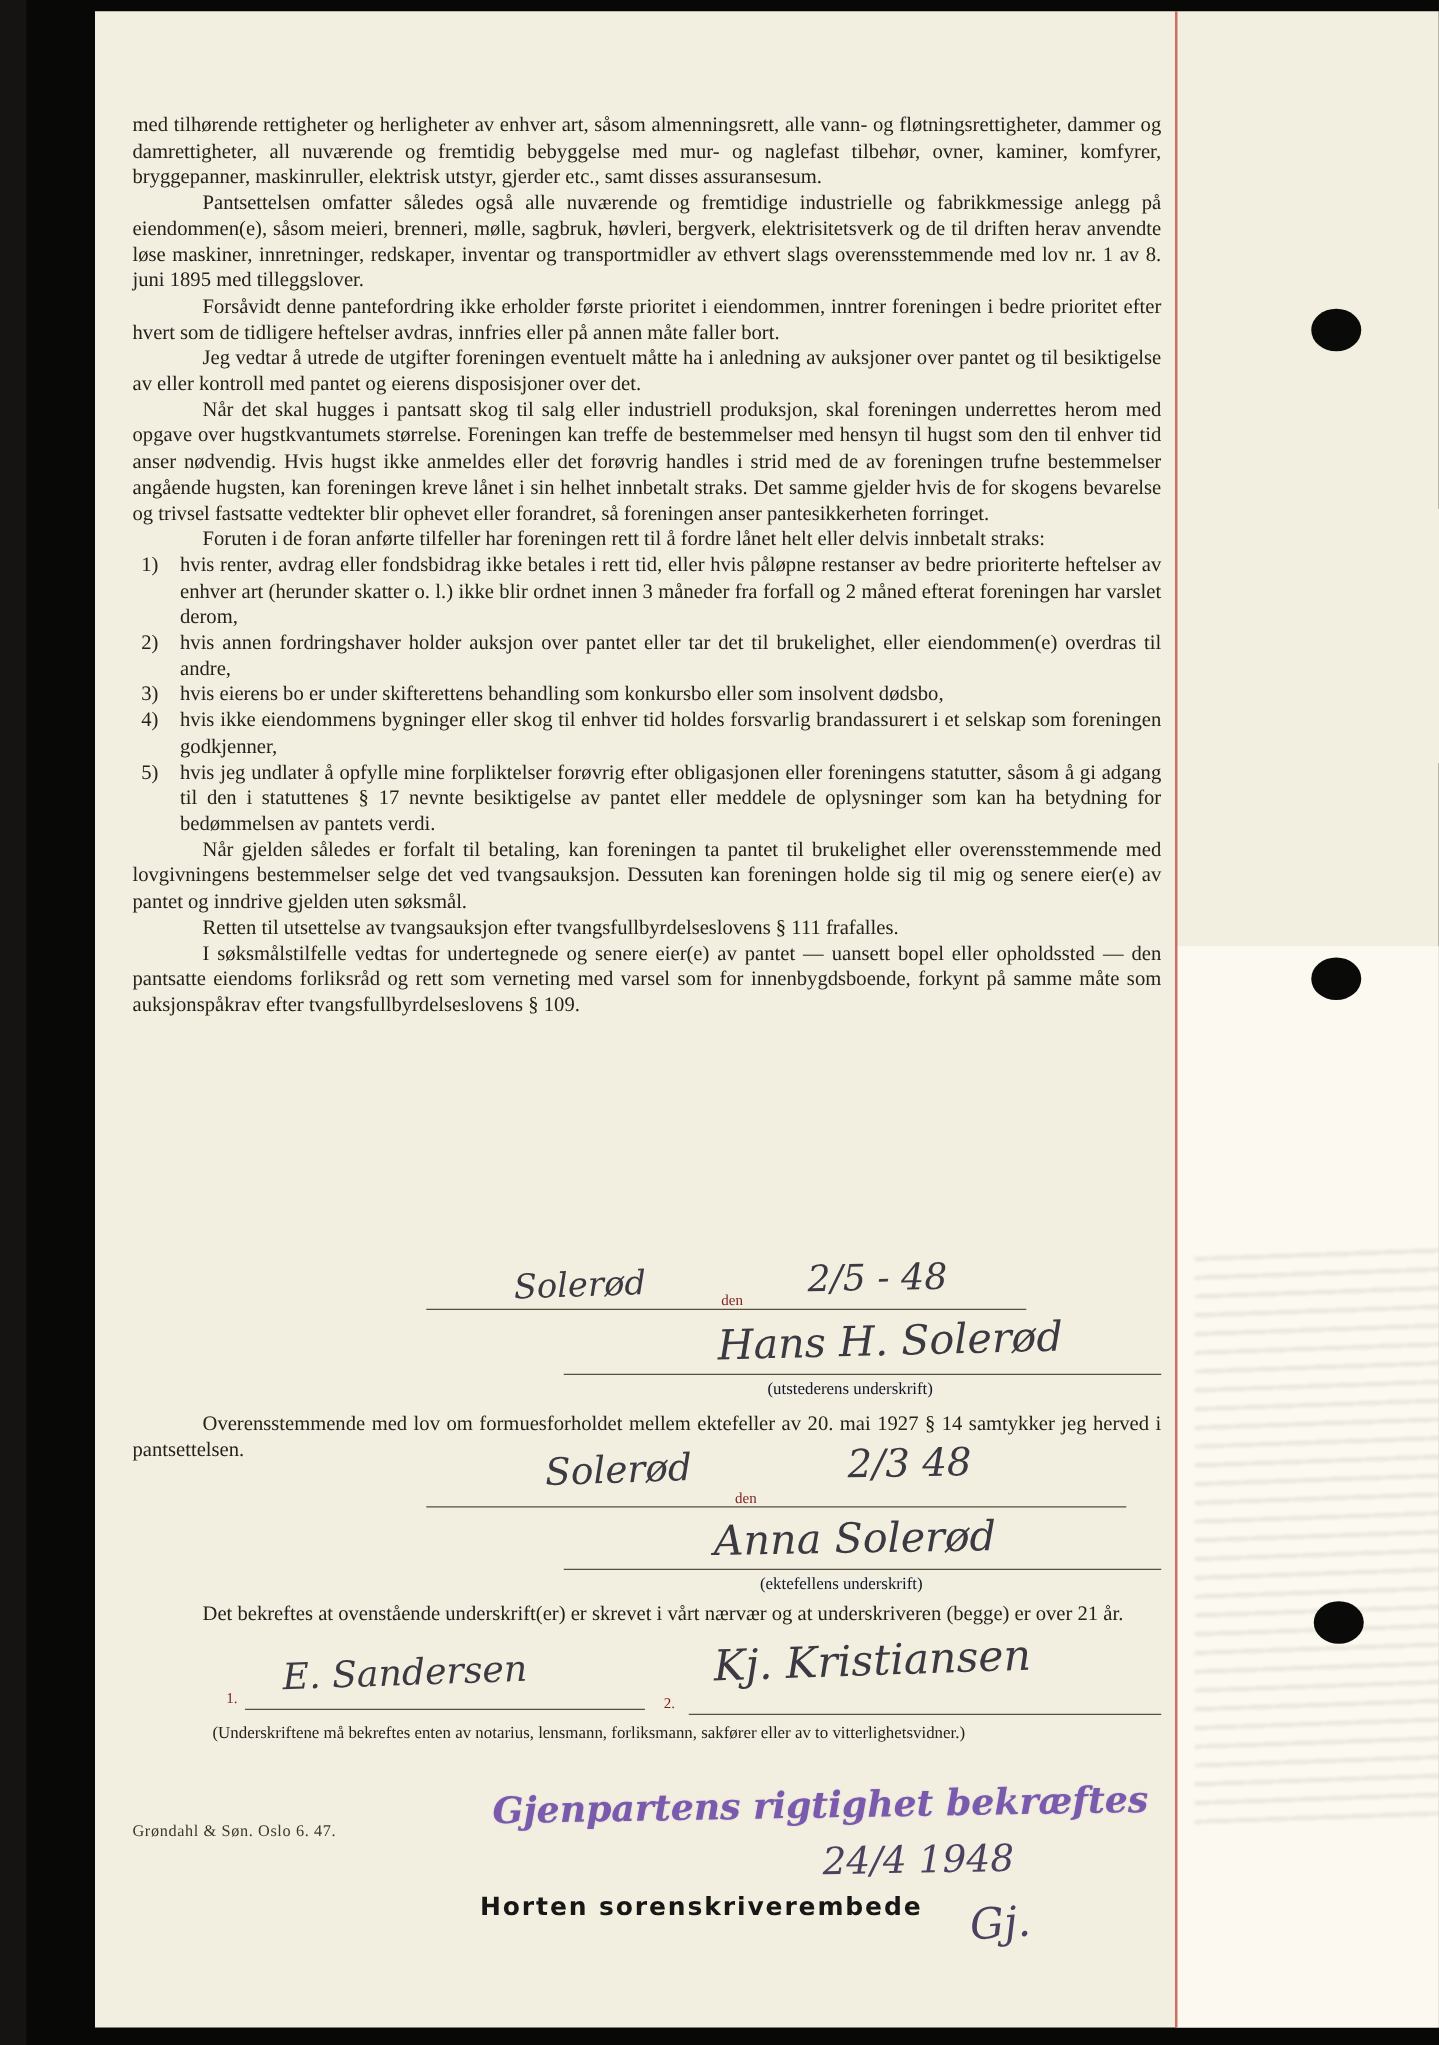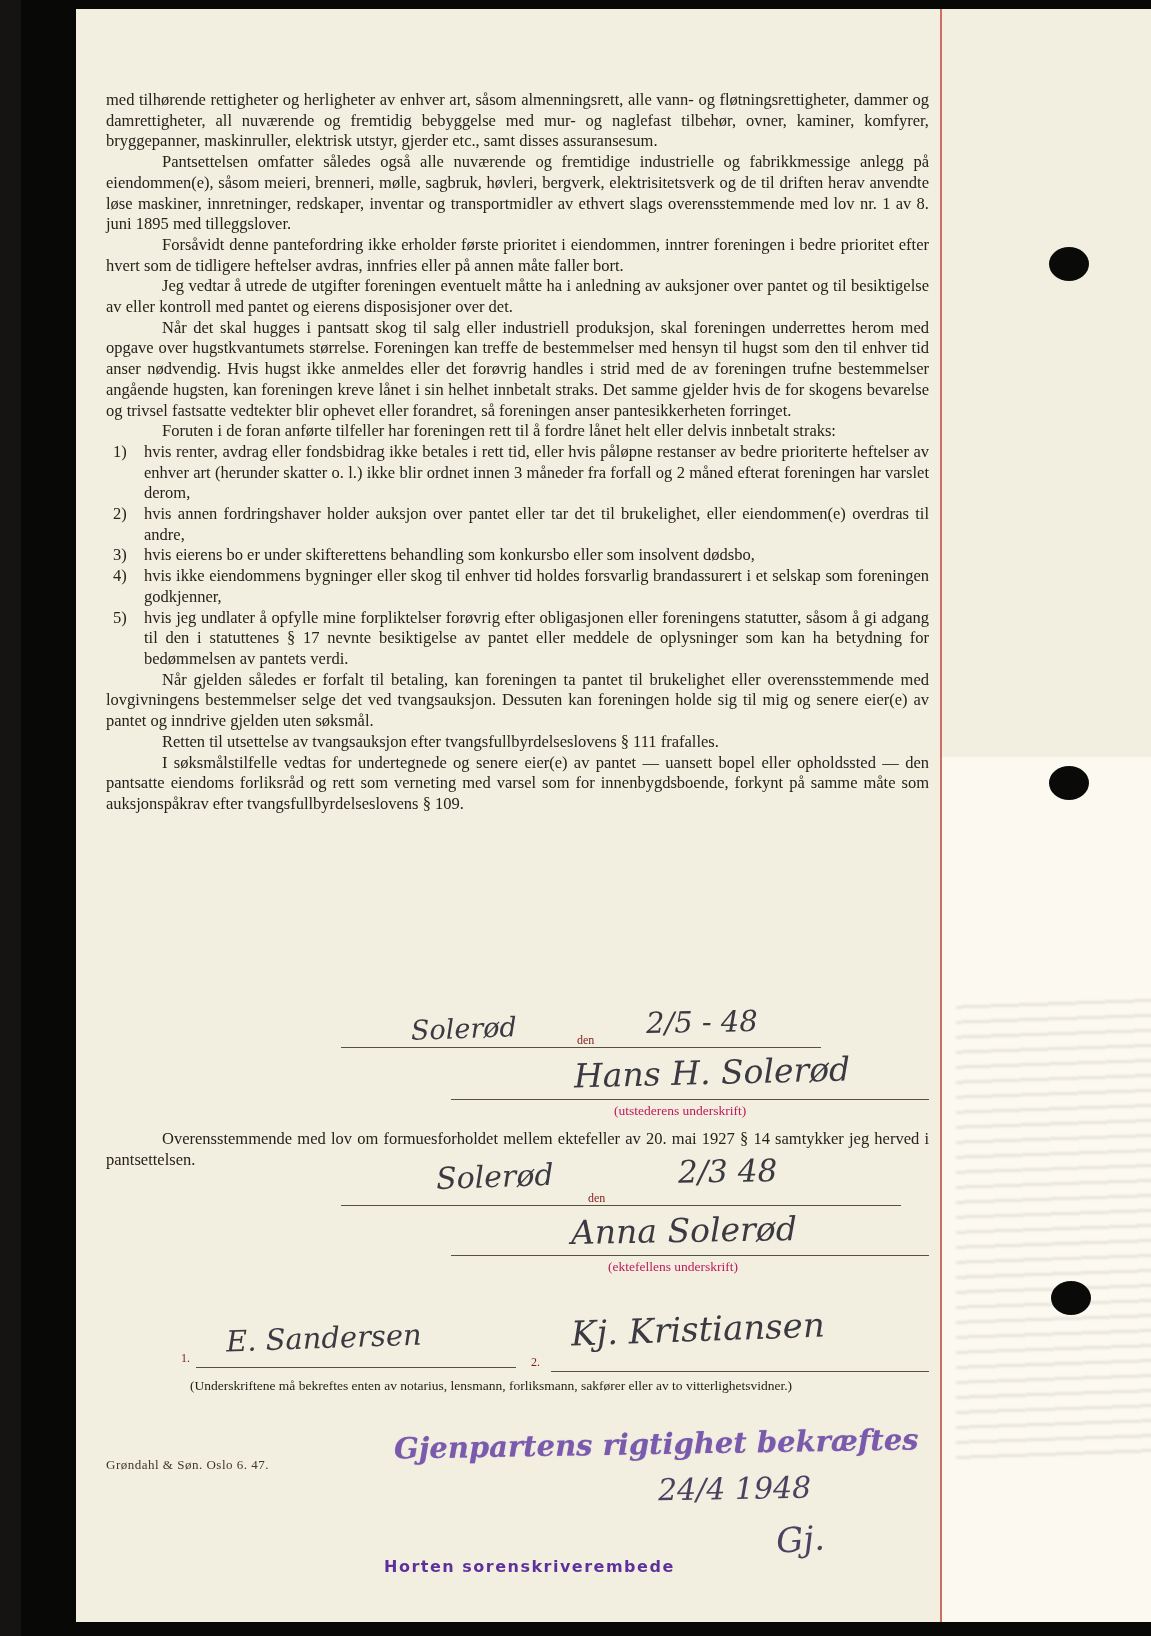--- a/index.html
+++ b/index.html
@@ -14,27 +14,27 @@
   .ghost{position:absolute;left:880px;top:985px;width:200px;height:470px;
     background:repeating-linear-gradient(-2deg,rgba(0,0,0,0) 0 12px,rgba(110,95,75,.12) 12px 15px);
     filter:blur(1.2px);}
   .text-col{position:absolute;left:30px;top:81px;width:823px;color:#26211a;font-size:16.5px;line-height:20.7px;text-align:justify;}
   .text-col p{margin:0;}
   p.ind{text-indent:56px;}
   .list-item{position:relative;padding-left:38px;text-align:justify;}
   .list-item .num{position:absolute;left:7px;top:0;}
   .hw{position:absolute;font-family:"DejaVu Serif",serif;font-style:italic;color:#3b3a42;white-space:nowrap;}
   .printed{position:absolute;color:#7f1d1d;font-size:12px;}
-  .caption{position:absolute;font-size:13.5px;color:#be185d;white-space:nowrap;}
+  .caption{position:absolute;font-size:13.5px;color:#0f172a;white-space:nowrap;}
   .rule{position:absolute;height:1px;background:#55503f;}
   .consent,.witness-stmt{position:absolute;left:30px;width:823px;color:#26211a;font-size:16.5px;line-height:20.7px;text-align:justify;text-indent:56px;}
-  .witness-note{position:absolute;left:48px;width:823px;color:#26211a;font-size:13.5px;line-height:17.5px;text-indent:66px;}
+  .witness-note{position:absolute;left:28px;width:823px;color:#26211a;font-size:13.5px;line-height:17.5px;text-indent:66px;}
   .printer-mark{position:absolute;left:30px;top:1448px;font-size:13px;color:#3c362b;letter-spacing:.5px;}
   .stamp-l1{position:absolute;left:318px;top:1418px;font-family:"DejaVu Serif",serif;font-style:italic;font-weight:bold;font-size:29px;color:#7a5aad;white-space:nowrap;transform:rotate(-1deg);text-shadow:0 0 1px rgba(122,90,173,.55);}
-  .stamp-l2{position:absolute;left:308px;top:1548px;font-family:"DejaVu Sans",sans-serif;font-weight:bold;font-size:16px;color:#4c1d95;letter-spacing:1.5px;white-space:nowrap;opacity:.9;filter:blur(.4px);}
+  .stamp-l2{position:absolute;left:308px;top:1504px;font-family:"DejaVu Sans",sans-serif;font-weight:bold;font-size:20px;color:#000000;letter-spacing:1.5px;white-space:nowrap;opacity:.9;filter:blur(.4px);}
   .p1{left:335px;top:1004px;font-size:27px;transform:rotate(-2deg);}
   .d1{left:501px;top:1024px;}
   .dt1{left:570px;top:996px;font-size:29px;transform:rotate(-1deg);}
   .n1{left:498px;top:1044px;font-size:33px;transform:rotate(-1.5deg);}
   .cap1{left:538px;top:1094px;}
   .consent{top:1120px;}
   .p2{left:360px;top:1150px;font-size:30px;transform:rotate(-2deg);}
   .d2{left:512px;top:1182px;}
   .dt2{left:602px;top:1144px;font-size:31px;transform:rotate(-1deg);}
   .n2{left:495px;top:1202px;font-size:33px;transform:rotate(-1deg);}
@@ -109,20 +109,21 @@
 
     <div class="consent">Overensstemmende med lov om formuesforholdet mellem ektefeller av 20. mai 1927 § 14 samtykker jeg herved i pantsettelsen.</div>
     <div class="hw p2">Solerød</div>
     <div class="printed d2">den</div>
     <div class="hw dt2">2/3  48</div>
     <div class="rule rule-sig2"></div>
     <div class="hw n2">Anna Solerød</div>
     <div class="rule rule-name2"></div>
     <div class="caption cap2">(ektefellens underskrift)</div>
 
+    <div class="witness-stmt">Det bekreftes at ovenstående underskrift(er) er skrevet i vårt nærvær og at underskriveren (begge) er over 21 år.</div>
     <div class="printed w1no">1.</div>
     <div class="hw w1name">E. Sandersen</div>
     <div class="rule rule-w1"></div>
     <div class="printed w2no">2.</div>
     <div class="hw w2name">Kj. Kristiansen</div>
     <div class="rule rule-w2"></div>
     <div class="witness-note">(Underskriftene må bekreftes enten av notarius, lensmann, forliksmann, sakfører eller av to vitterlighetsvidner.)</div>
 
     <div class="printer-mark">Grøndahl &amp; Søn.  Oslo 6. 47.</div>
     <div class="stamp-l1">Gjenpartens rigtighet bekræftes</div>

